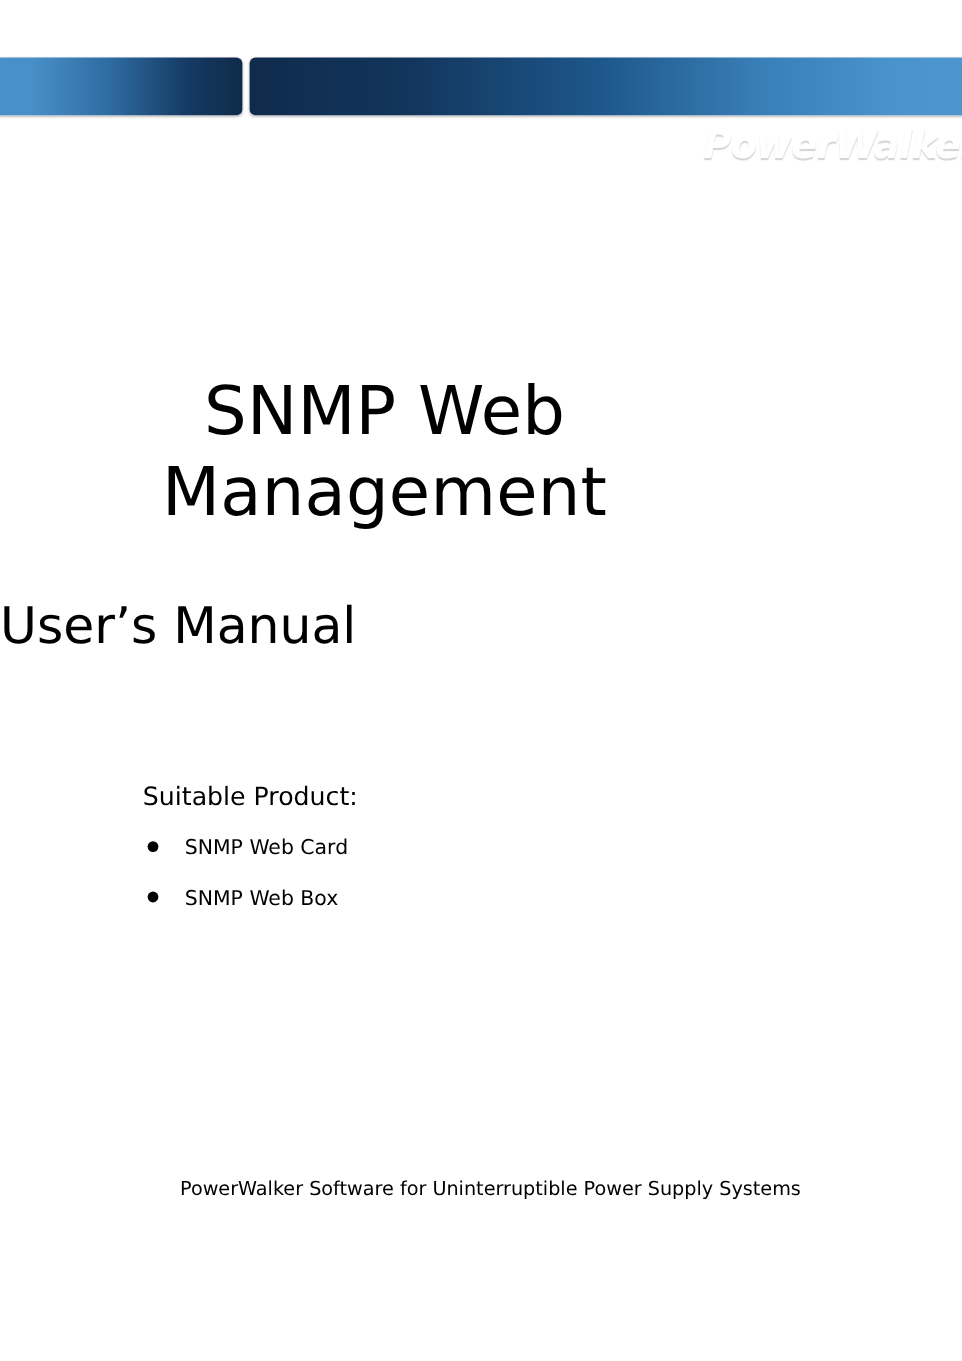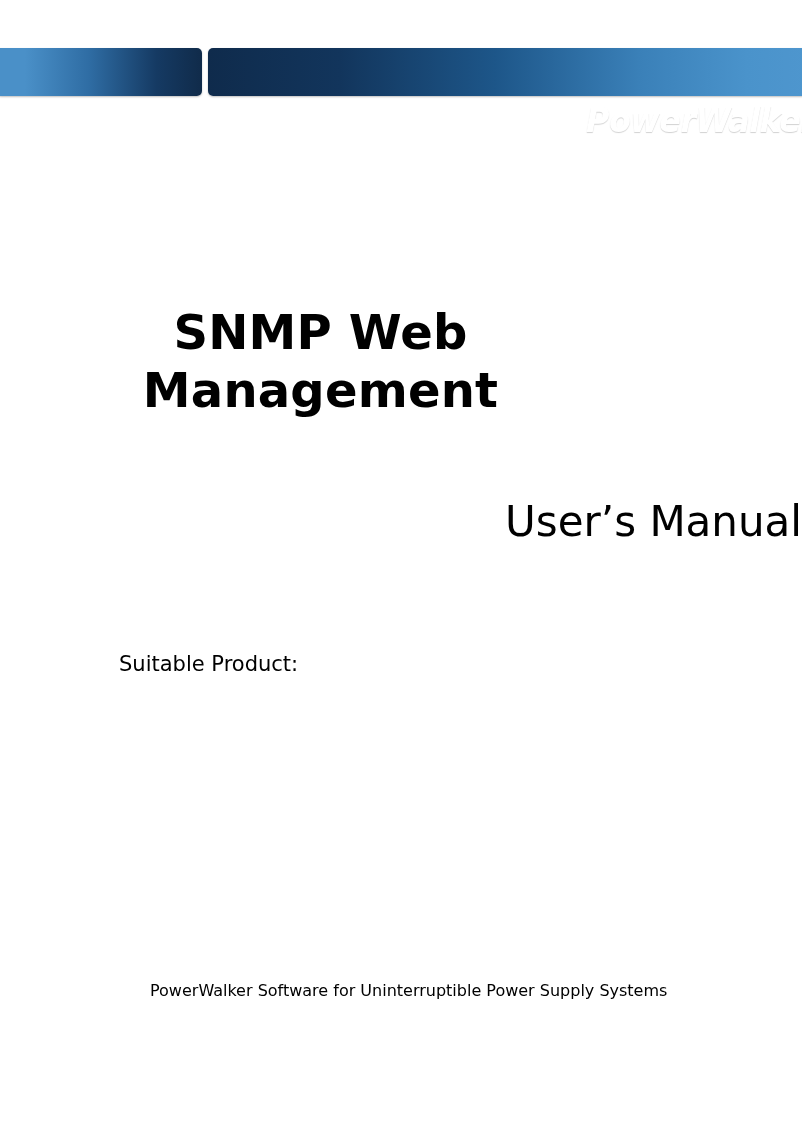--- a/index.html
+++ b/index.html
@@ -71,31 +71,31 @@
     text-shadow: 0 1px 1px rgba(0,0,0,0.18);
   }
 
   
   .doc-title {
     position: absolute;
     left: 0;
     top: 272px;
     width: 641px;
     text-align: center;
-    font-size: 48px;
-    font-weight: bold;
+    font-size: 56px;
+    font-weight: normal;
     letter-spacing: 0.2px;
     line-height: 1.2;
   }
   .doc-subtitle {
     position: absolute;
     left: 0;
     top: 462px;
     width: 802px;
-    text-align: right;
+    text-align: left;
     font-size: 42px;
     font-weight: normal;
     line-height: 1.2;
   }
 
   
   .products {
     position: absolute;
     left: 119px;
     top: 652px;
@@ -156,15 +156,25 @@
     </svg>
     <div class="logo-text">PowerWalker</div>
   </div>
 </div>
 
 <h1 class="doc-title">SNMP Web Management</h1>
 <h2 class="doc-subtitle">User’s Manual</h2>
 
 <div class="products">
   <p class="products-heading">Suitable Product:</p>
+  <ul class="product-list">
+    <li class="product-item">
+      <span class="product-bullet"></span>
+      <span>SNMP Web Card</span>
+    </li>
+    <li class="product-item">
+      <span class="product-bullet"></span>
+      <span>SNMP Web Box</span>
+    </li>
+  </ul>
 </div>
 
 <div class="footer-caption">PowerWalker Software for Uninterruptible Power Supply Systems</div>
 
 </body></html>

